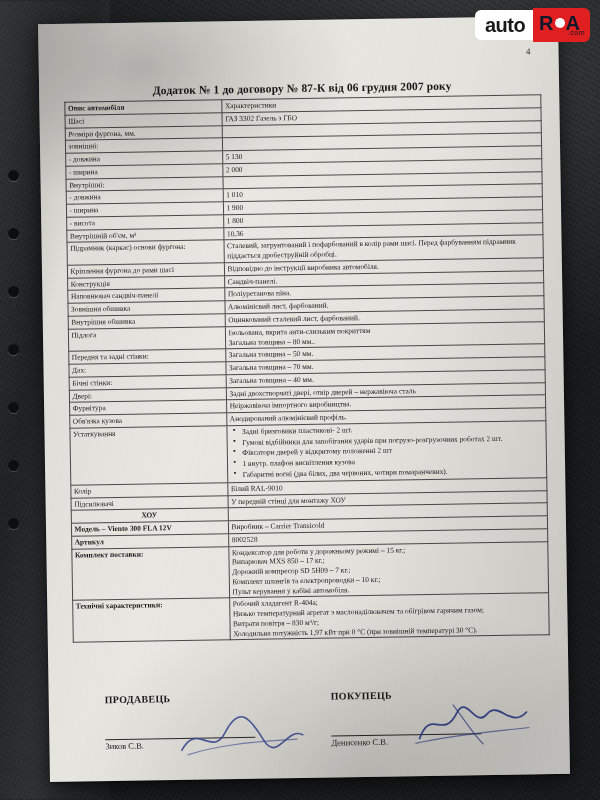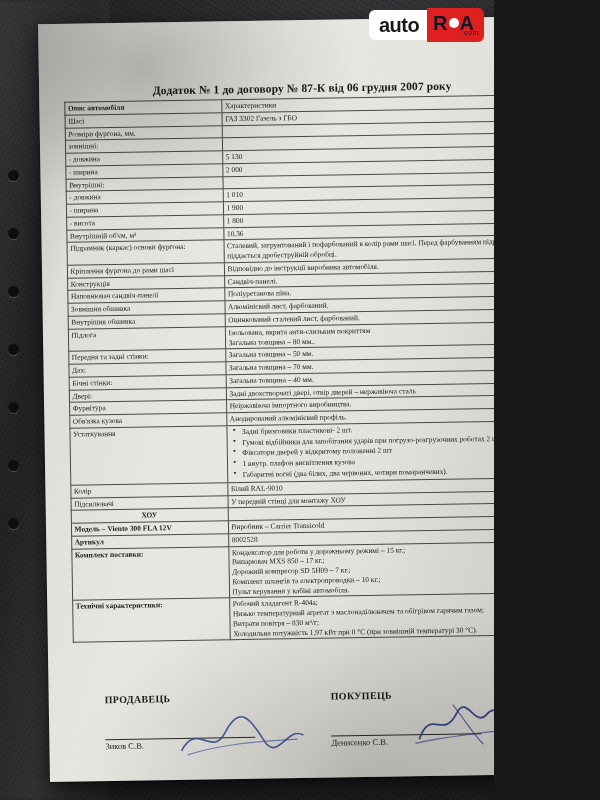--- a/index.html
+++ b/index.html
@@ -6,21 +6,21 @@
     margin: 0;
     padding: 0;
     width: 600px;
     height: 800px;
     overflow: hidden;
     background: #17181a;
     font-family: "Liberation Serif", serif;
   }
   #stage {
     position: relative;
-    width: 494px;
+    width: 600px;
     height: 800px;
     overflow: hidden;
     background:
       radial-gradient(ellipse 420px 300px at 78% 8%, #3a3c3f 0%, #2a2b2d 45%, #1a1b1d 100%),
       linear-gradient(160deg, #2e2f31 0%, #202123 40%, #141516 100%);
   }
   
   #stage::before {
     content: "";
     position: absolute;

